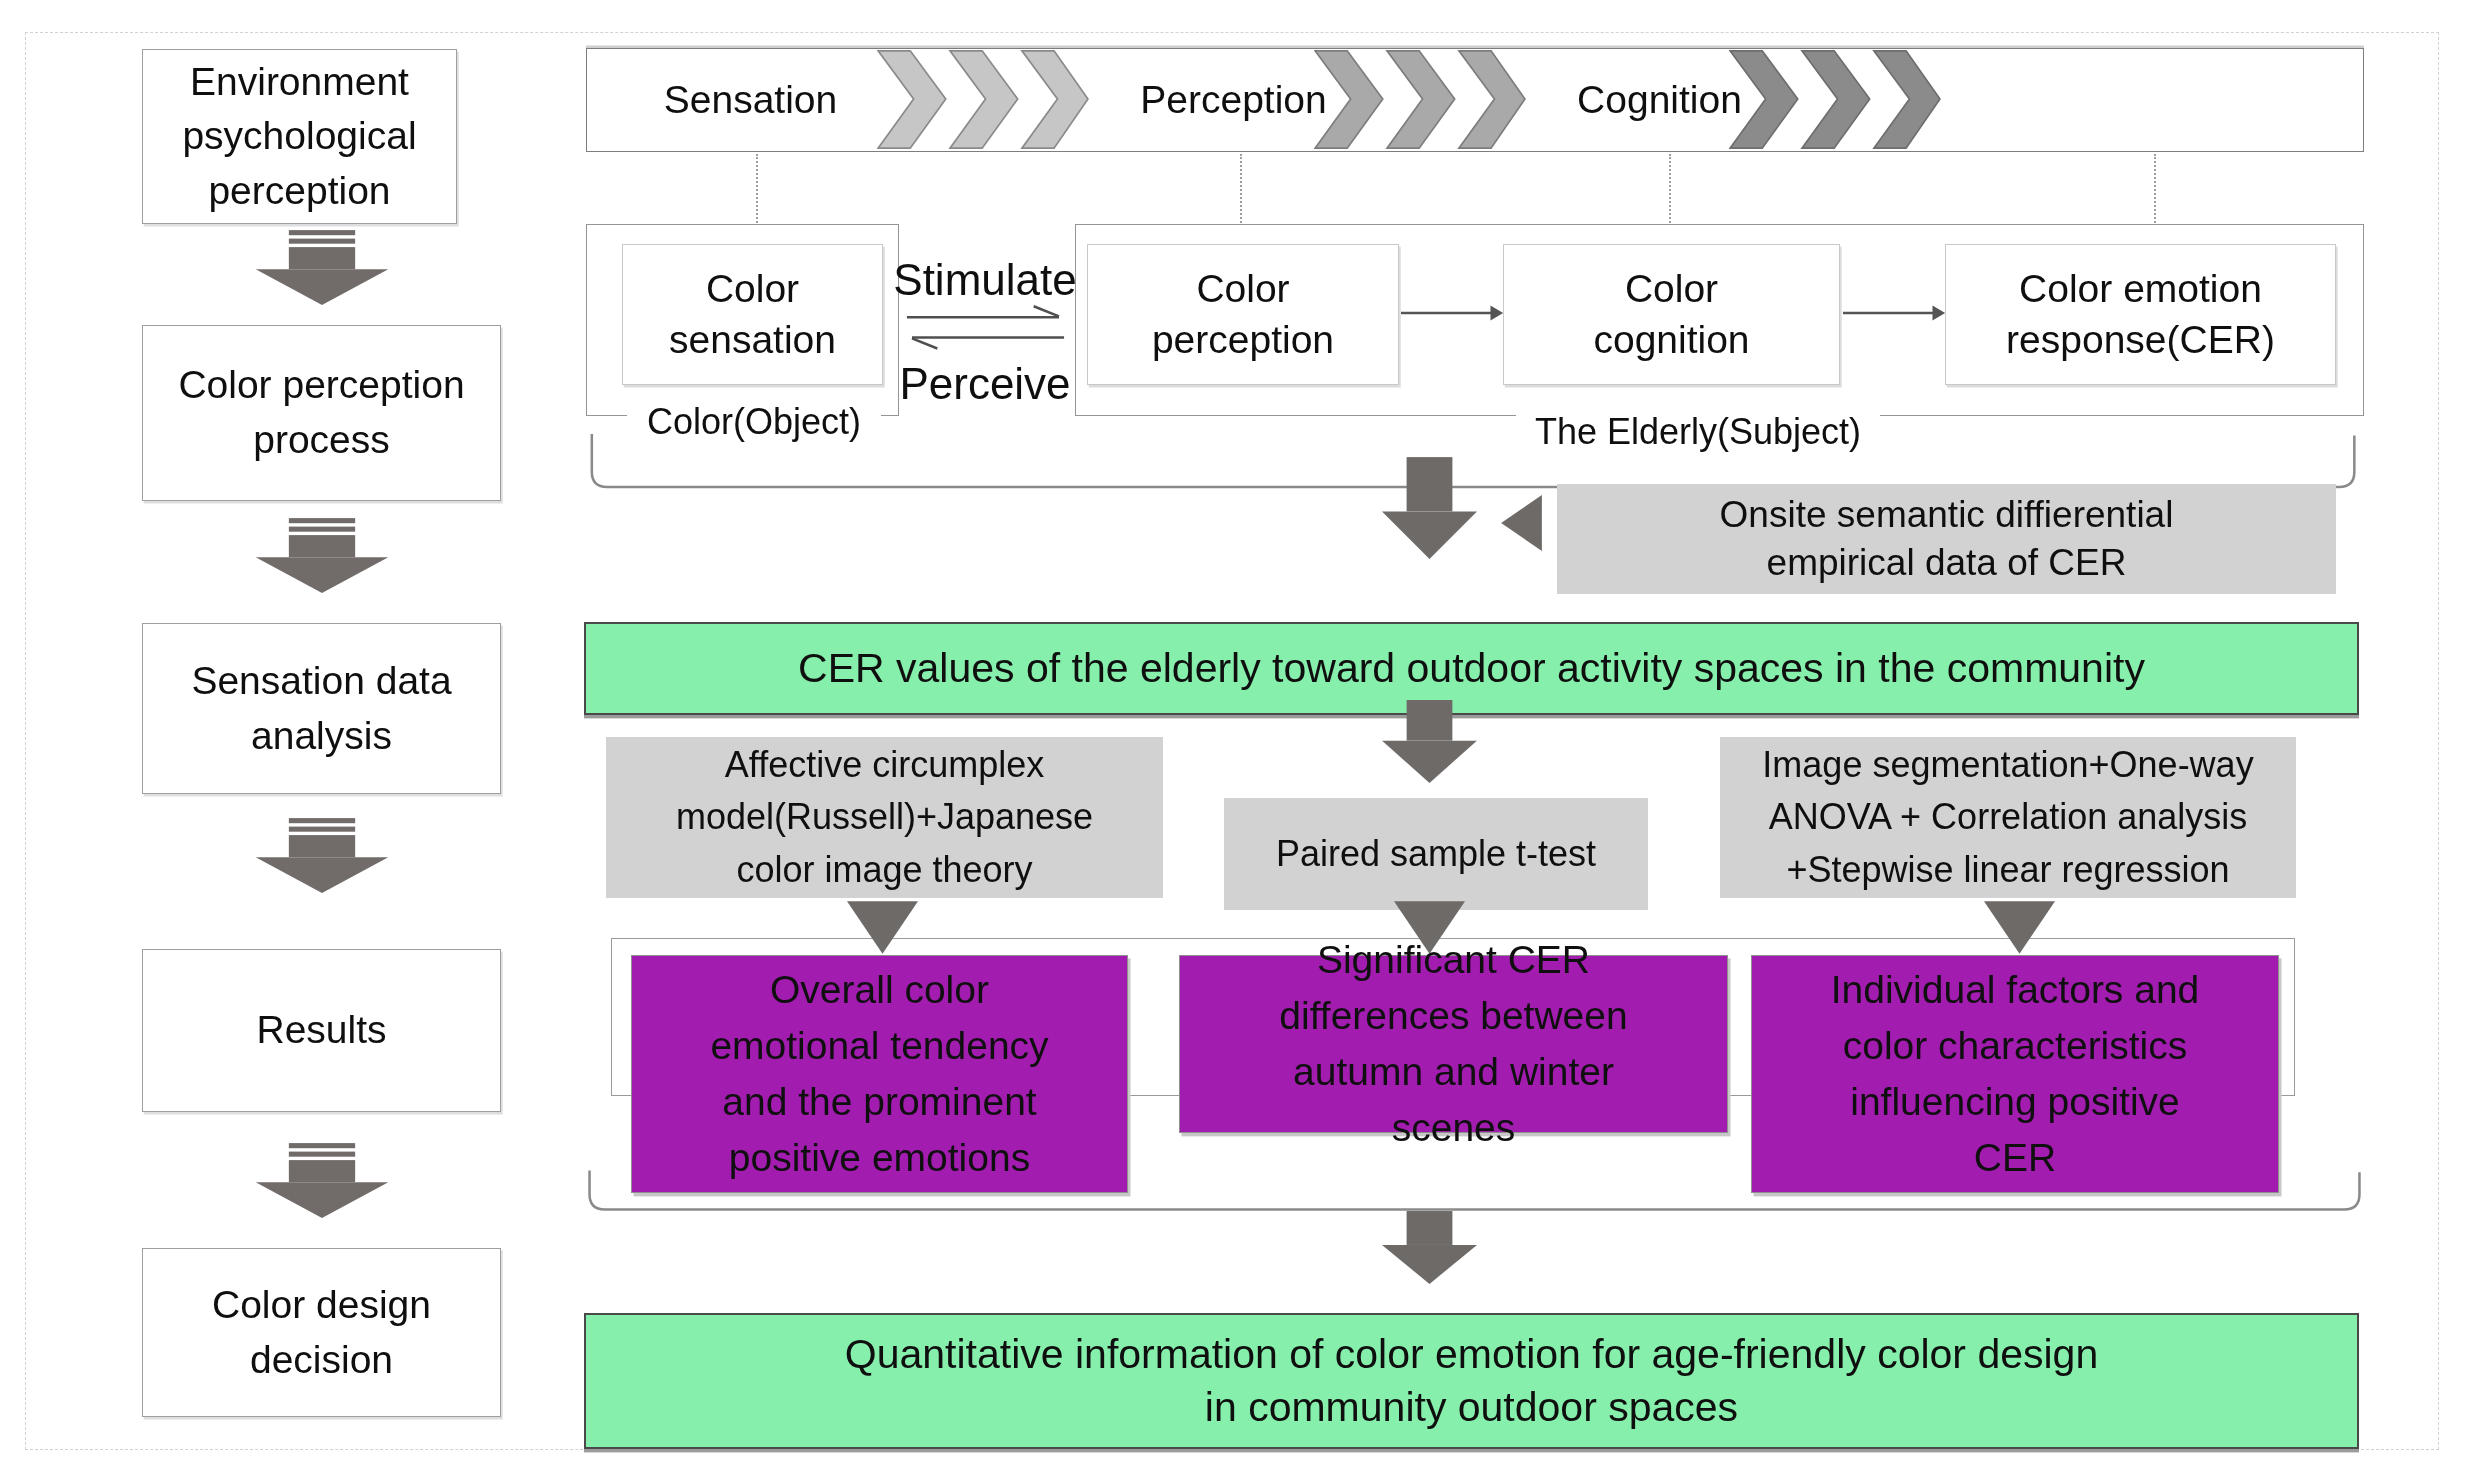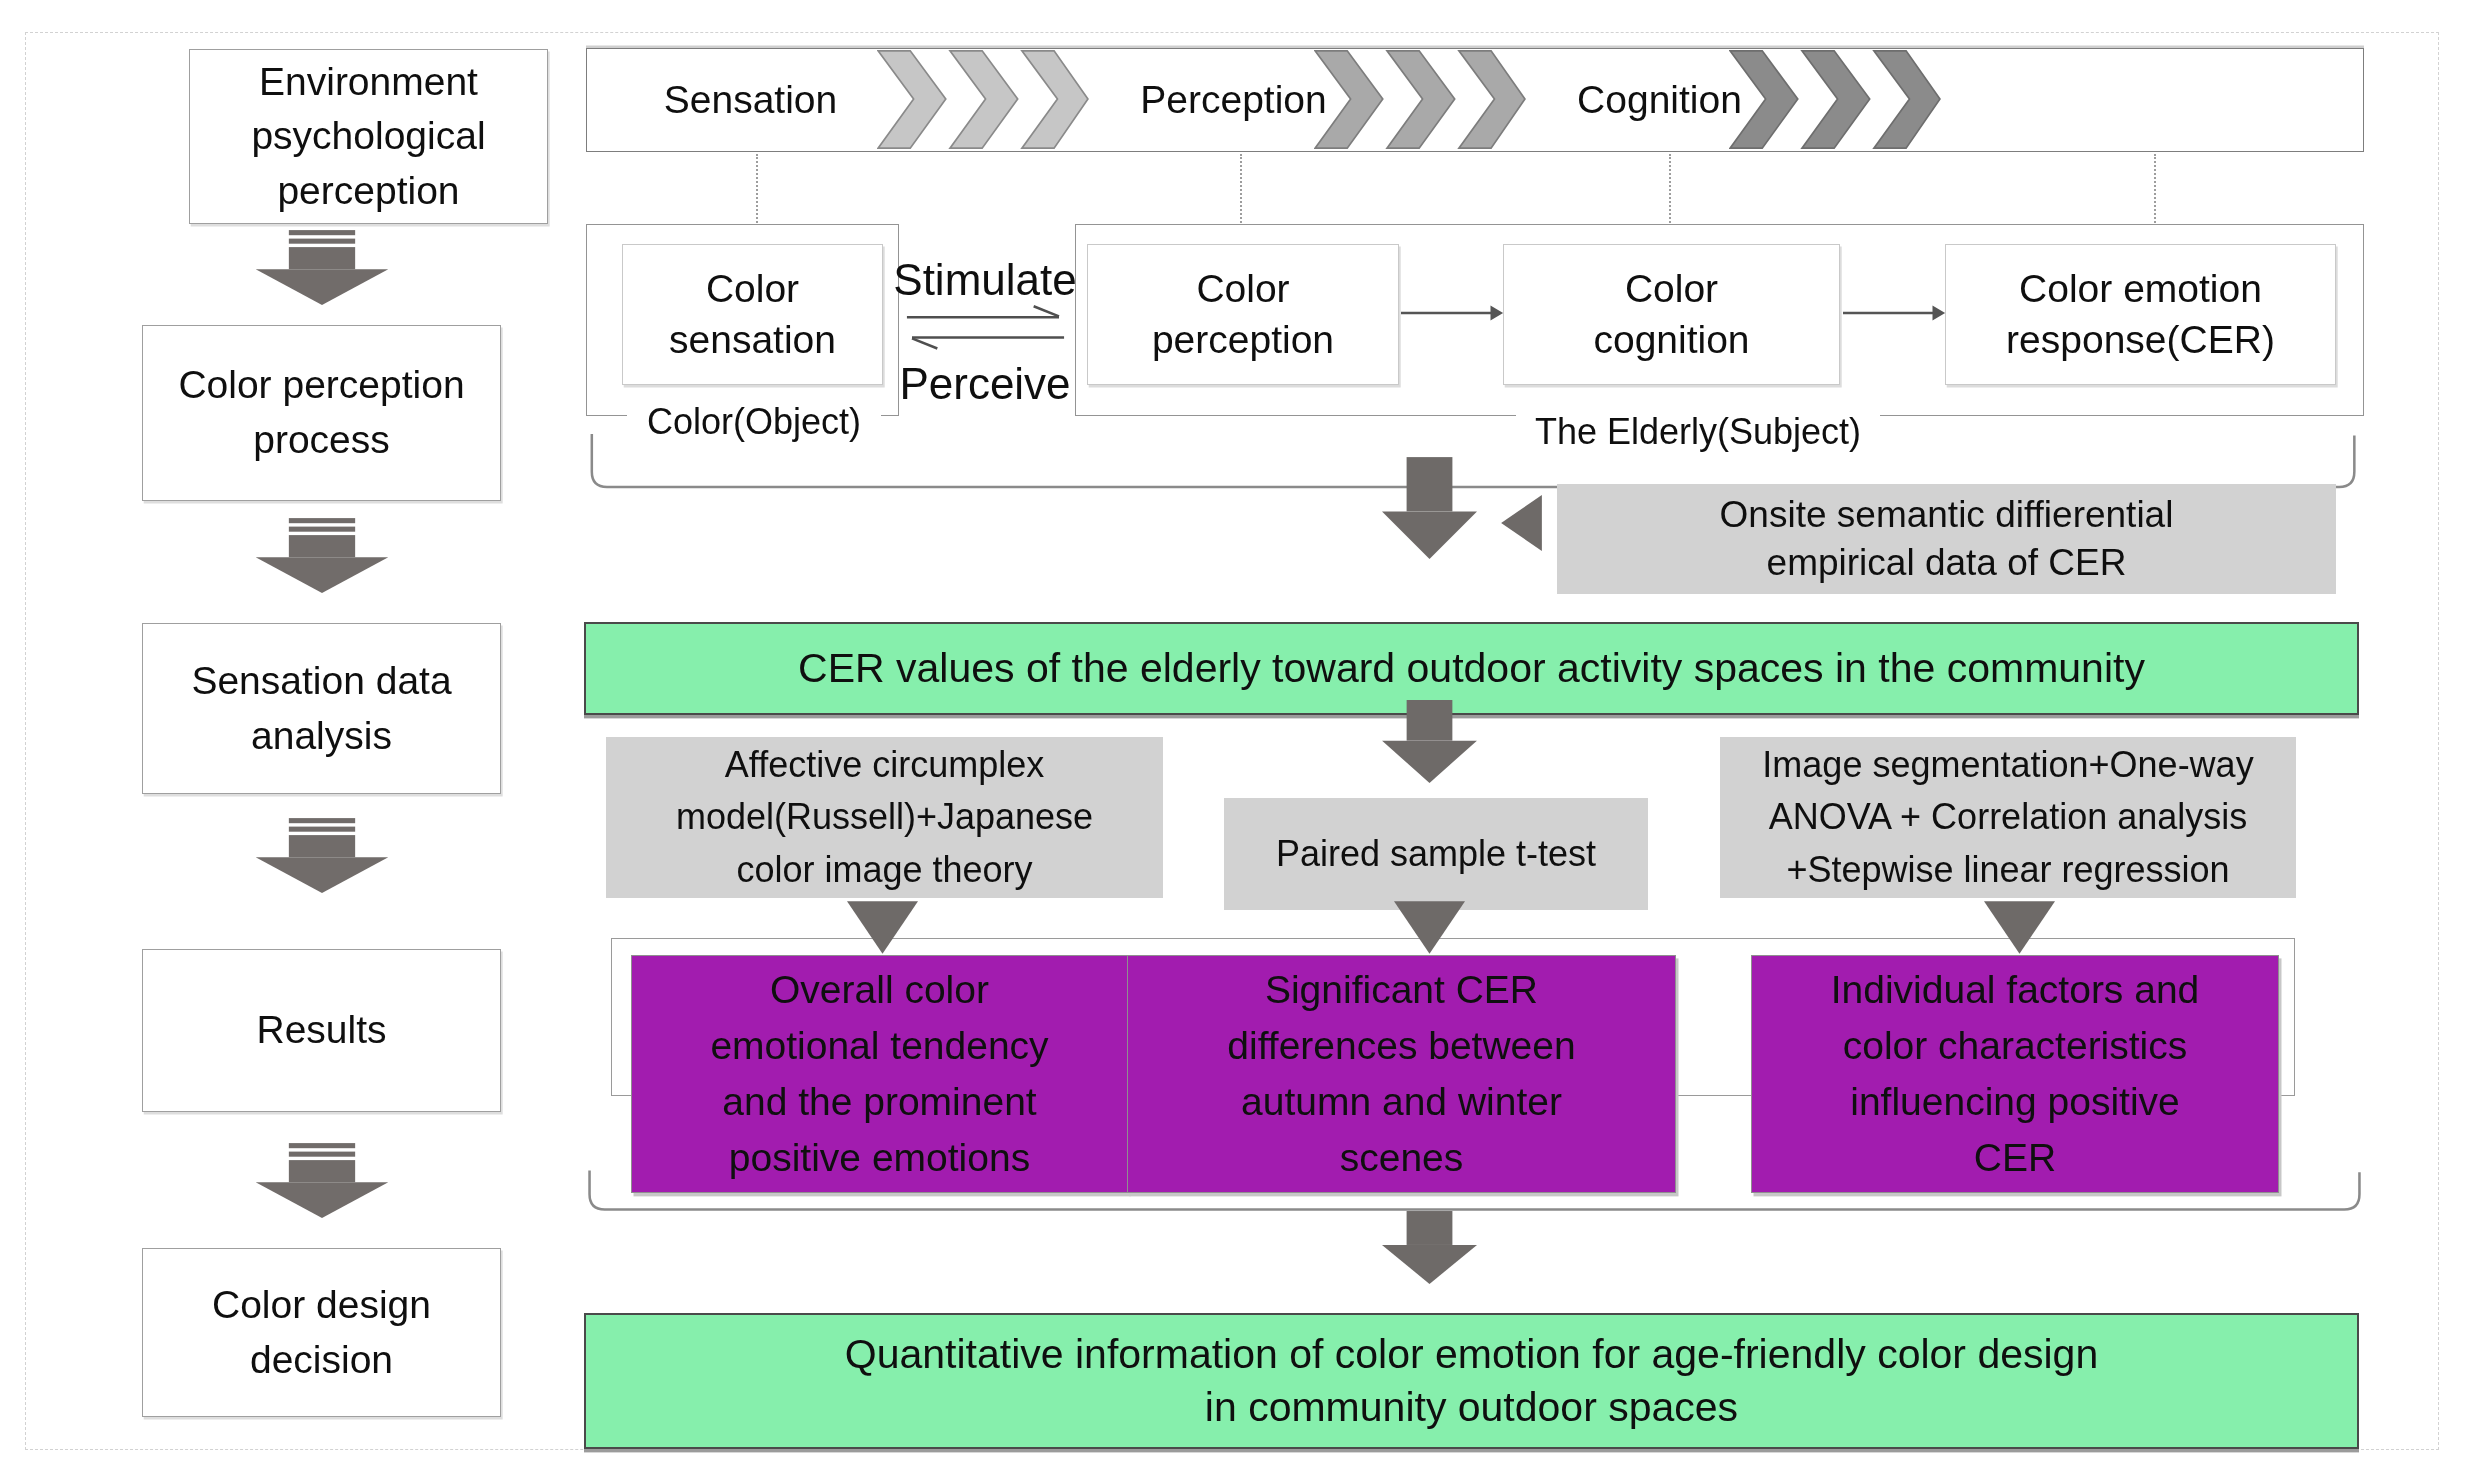--- a/index.html
+++ b/index.html
@@ -21,21 +21,21 @@
   .result-box{background:#a21caf;border:1.7px solid #8f8f8f;box-shadow:2.5px 3.4px 0 #c7c7c7;font-size:39px;line-height:1.43;z-index:3;text-align:center;}
   .backdrop{background:#ffffff;border:1.7px solid #9a9a9a;z-index:1;}
   .dotted-line{border-left:2.5px dotted #9d9d9d;width:0;}
   svg{display:block;}
 </style>
 </head>
 <body>
 
 <div class="abs dashed-frame" style="left:25.4px;top:32px;width:2414px;height:1418px;"></div>
 
-<div class="abs flexc plain-box" style="left:142px;top:49px;width:359px;height:175px;margin-left:47px;">Environment
+<div class="abs flexc plain-box" style="left:142px;top:49px;width:315px;height:175px;">Environment
 psychological
 perception</div>
 <div class="abs flexc plain-box" style="left:142px;top:325px;width:359px;height:176px;">Color perception
 process</div>
 <div class="abs flexc plain-box" style="left:142px;top:623px;width:359px;height:171px;">Sensation data
 analysis</div>
 <div class="abs flexc plain-box" style="left:142px;top:949px;width:359px;height:163px;">Results</div>
 <div class="abs flexc plain-box" style="left:142px;top:1248px;width:359px;height:169px;">Color design
 decision</div>
 
@@ -179,21 +179,21 @@
   </svg>
 <svg class="abs" style="left:1984px;top:901px;z-index:4;" width="71" height="53" viewBox="0 0 84 62">
     <polygon points="0,0 84,0 42,62" fill="#6e6a68"></polygon>
   </svg>
 
 <div class="abs backdrop" style="left:611px;top:938px;width:1684px;height:158px;"></div>
 <div class="abs flexc result-box" style="left:631px;top:955px;width:497px;height:238px;">Overall color
 emotional tendency
 and the prominent
 positive emotions</div>
-<div class="abs flexc result-box" style="left:1127px;top:955px;width:549px;height:238px;">Significant CER
+<div class="abs flexc result-box" style="left:1179px;top:955px;width:549px;height:178px;">Significant CER
 differences between
 autumn and winter
 scenes</div>
 <div class="abs flexc result-box" style="left:1751px;top:955px;width:528px;height:238px;">Individual factors and
 color characteristics
 influencing positive
 CER</div>
 
 <svg class="abs" style="left:587px;top:1167px;" width="1775" height="46" viewBox="0 0 2096 54">
   <path d="M3 4 V32 Q3 50 21 50 L2075 50 Q2093 50 2093 32 V6" fill="none" stroke="#8a8a8a" stroke-width="3"></path>

